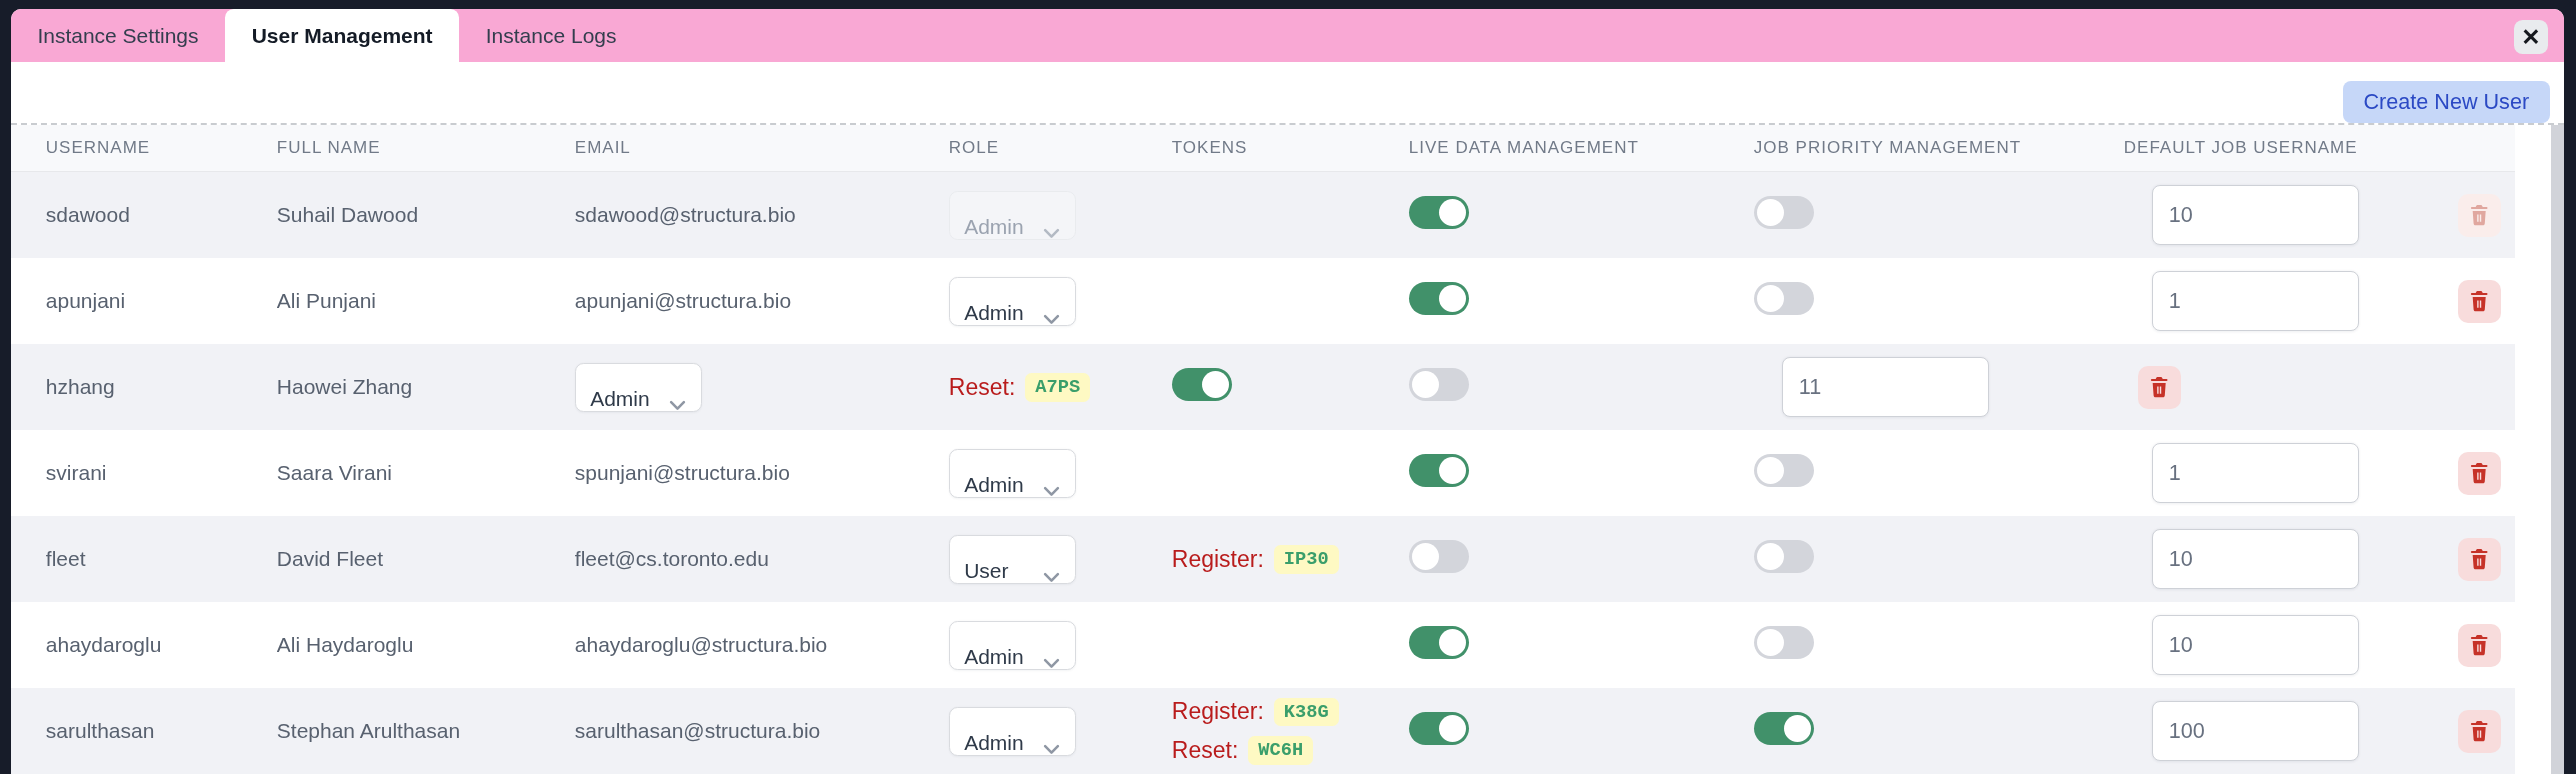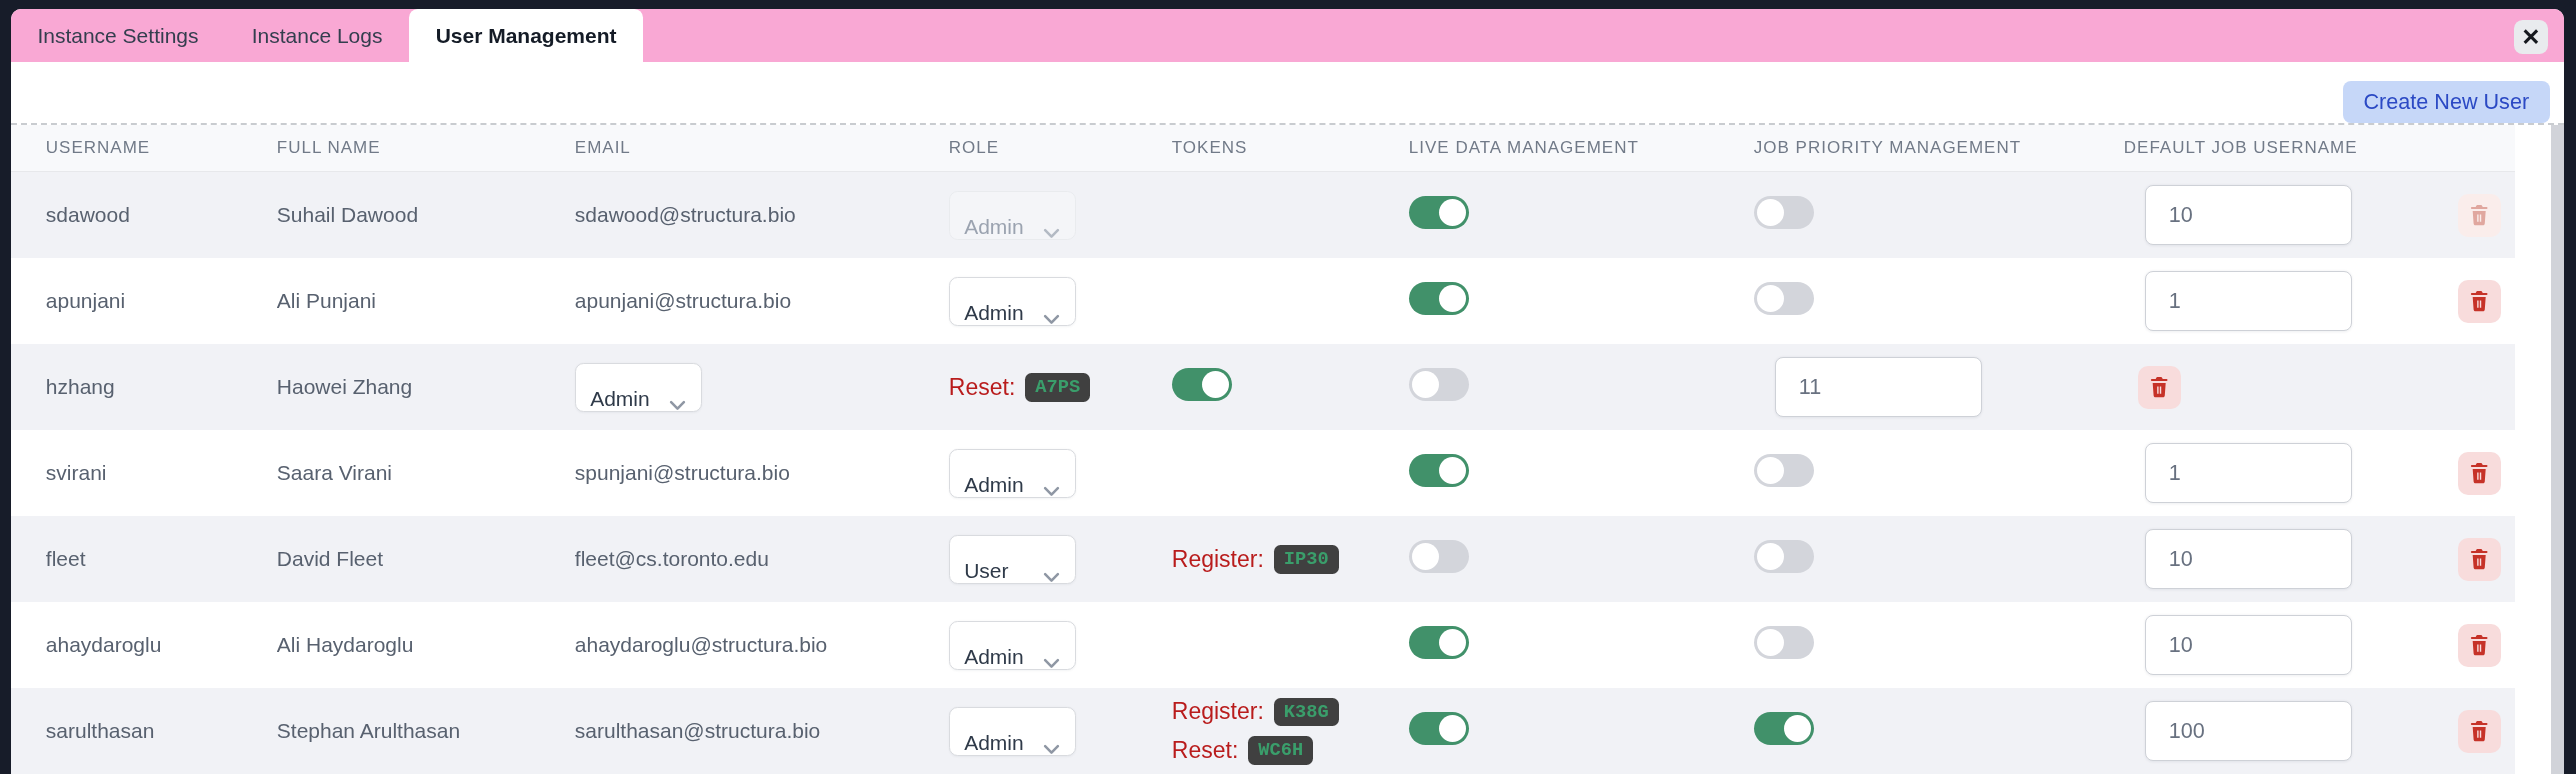--- a/index.html
+++ b/index.html
@@ -46,51 +46,51 @@
             color:#2f3a49; font-size:21px; box-shadow:0 0.7px 2.2px rgba(20,30,50,0.05); }
   .select .chev { color:#8f97a4; display:flex; }
   .select.disabled { background:#f4f5f8; border-color:#e9ebee; color:#9ba3b0; box-shadow:none; }
   .select.disabled .chev { color:#b3bac4; }
 
   
   .tokens { display:flex; flex-direction:column; gap:10px; }
   .token-line { display:flex; align-items:center; gap:10px; }
   .token-label { font-size:23px; color:#b91c1c; }
   .badge { font-family:"Liberation Mono", monospace; font-size:18.7px; font-weight:700;
-           color:#3a9e6b; background:#404040; padding:5px 10px; border-radius:6.5px; line-height:1; }
+           color:#3a9e6b; background:#fef9c3; padding:5px 10px; border-radius:6.5px; line-height:1; }
 
   
   .toggle { width:60px; height:33px; border-radius:16.5px; position:relative; display:inline-block; }
   .toggle .knob { position:absolute; top:2.9px; width:27px; height:27px; background:#ffffff; border-radius:50%; }
   .toggle.on { background:#41916a; }
   .toggle.on .knob { right:2.9px; }
   .toggle.off { background:#d3d5db; }
   .toggle.off .knob { left:2.9px; }
 
   
   .priority-input { width:207px; height:60px; border:1.4px solid #ced1d7; border-radius:8px;
-                    font-size:21.6px; color:#687180; padding-left:23px; margin-left:21px;
+                    font-size:21.6px; color:#687180; padding-left:16px; margin-left:28px;
                     background:#ffffff; box-shadow:0 0.7px 2.9px rgba(20,30,50,0.07);
                     font-family:"Liberation Sans", sans-serif; outline:none; }
 
   
   .trash-btn { width:43px; height:43px; border-radius:10px; margin-left:14.4px; border:none;
                display:flex; align-items:center; justify-content:center; }
   .trash-btn.enabled { background:#f8dcdc; color:#c63228; }
   .trash-btn.disabled { background:#faedeb; color:#e0a79f; }
 </style>
 </head>
 <body>
 
 <div class="panel">
 
   <div class="tabbar">
     <div class="tab">Instance Settings</div>
+    <div class="tab active">User Management</div>
     <div class="tab">Instance Logs</div>
-    <div class="tab active">User Management</div>
     <div class="close-btn">
       <span>✕</span>
     </div>
   </div>
 
   <div class="toolbar">
     <button class="create-btn">Create New User</button>
   </div>
 
   <div class="content">

